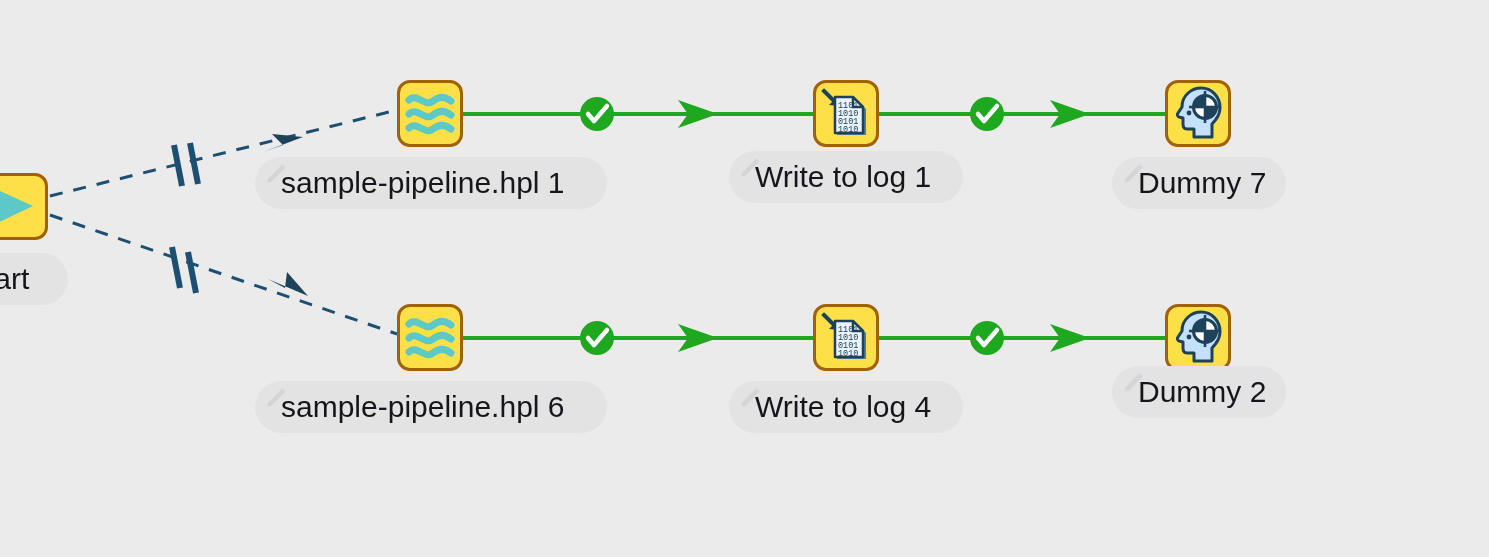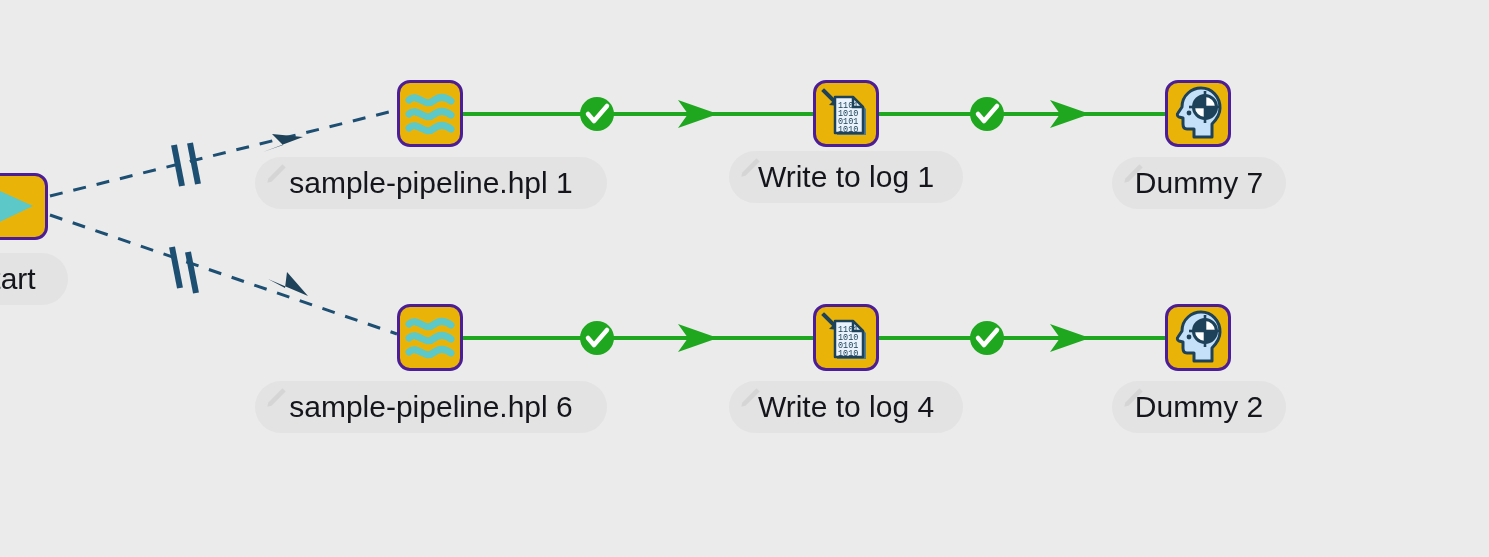--- a/index.html
+++ b/index.html
@@ -20,35 +20,35 @@
     left: 0; top: 0;
     width: 1489px;
     height: 557px;
     pointer-events: none;
   }
   .node-box {
     position: absolute;
     box-sizing: border-box;
     width: 66px;
     height: 67px;
-    border: 3px solid #4c1d95;
+    border: 3px solid #a16207;
     border-radius: 13px;
-    background: #eab308;
+    background: #fde047;
     z-index: 5;
   }
   .node-box svg { display: block; }
   .label-pill {
     position: absolute;
     box-sizing: border-box;
     height: 52px;
     background: #e3e3e3;
     border-radius: 26px;
     display: flex;
     align-items: center;
-    justify-content: center;
+    justify-content: flex-start;
     padding: 0 26px;
     z-index: 6;
     white-space: nowrap;
   }
   .label-text {
     font-size: 30px;
     color: #15151c;
     font-family: "Liberation Sans", sans-serif;
     line-height: 1;
   }
@@ -248,20 +248,20 @@
                L 44,54 L 26,54 L 26,46 L 19,46 C 16,46 15,44 15,41 L 15,35 L 11,34
                C 9,33 9,31 10,30 Z" fill="#c5e1f9" stroke="#1d4259" stroke-width="3" stroke-linejoin="round"></path>
       <circle cx="21" cy="30" r="2.4" fill="#1d4259"></circle>
       <circle cx="37" cy="24" r="11.5" fill="#ffffff" stroke="#1d4259" stroke-width="3"></circle>
       <path d="M 37,24 L 37,12.5 A 11.5,11.5 0 0 0 25.5,24 Z" fill="#1d4259"></path>
       <path d="M 37,24 L 48.5,24 A 11.5,11.5 0 0 1 37,35.5 Z" fill="#1d4259"></path>
       <line x1="37" y1="8" x2="37" y2="40" stroke="#1d4259" stroke-width="2.6"></line>
       <line x1="21" y1="24" x2="53" y2="24" stroke="#1d4259" stroke-width="2.6"></line>
     </svg>
   </div>
-  <div class="label-pill" style="left:1112px; top:381px; width:174px;">
+  <div class="label-pill" style="left:1112px; top:366px; width:174px;">
     <svg class="pencil" viewBox="0 0 24 24">
       <path d="M 3,21 L 7,20 L 20,7 L 17,4 L 4,17 Z" fill="#c9c9c9"></path>
     </svg>
     <span class="label-text">Dummy 2</span>
   </div>
 
 </div>
 
 </body></html>

